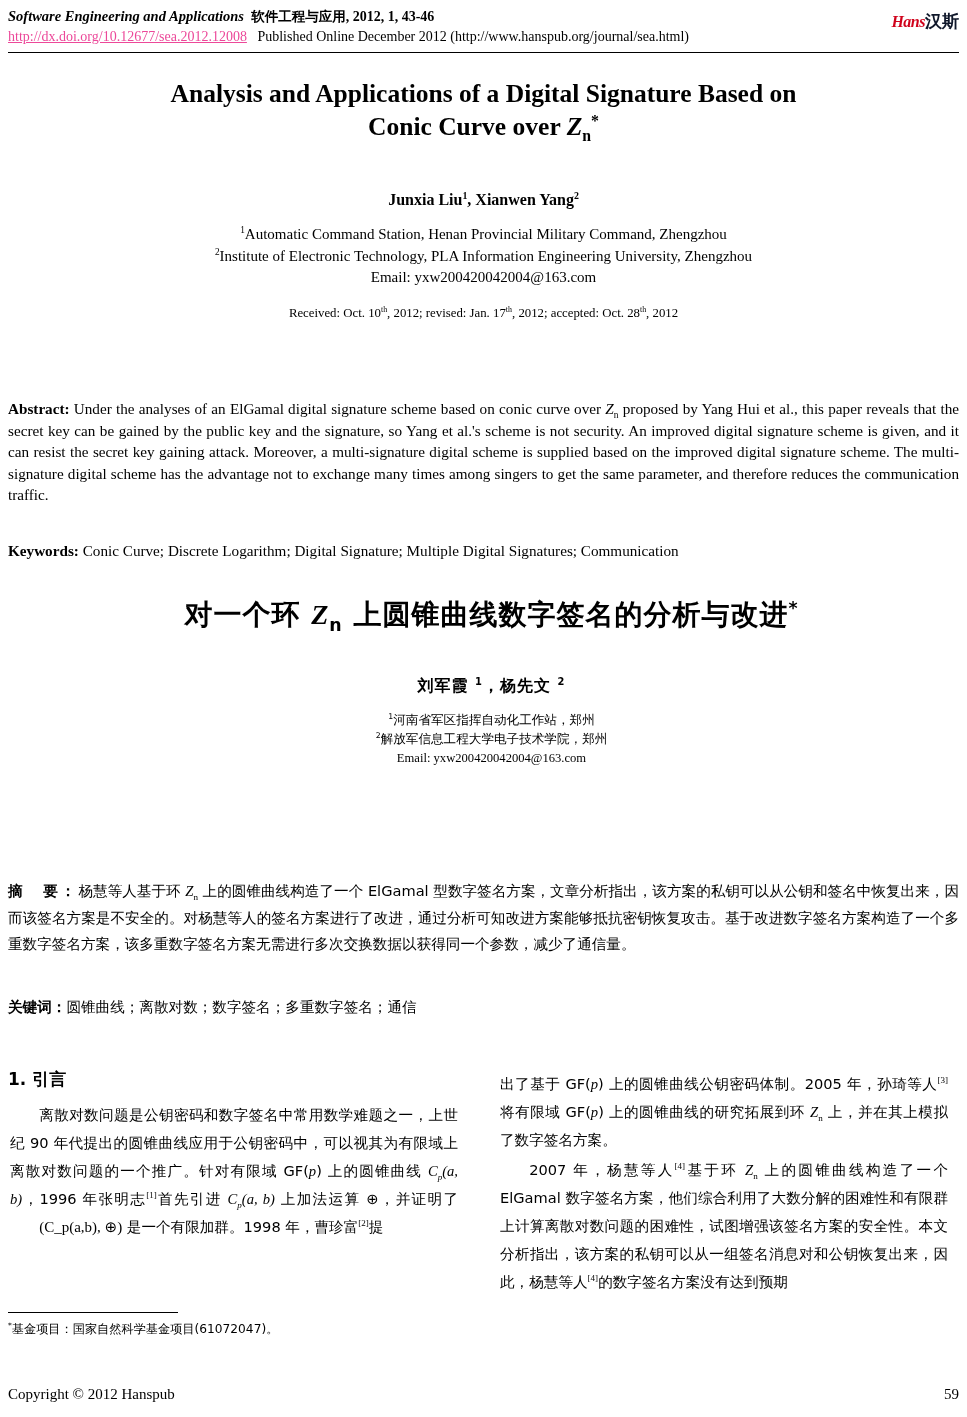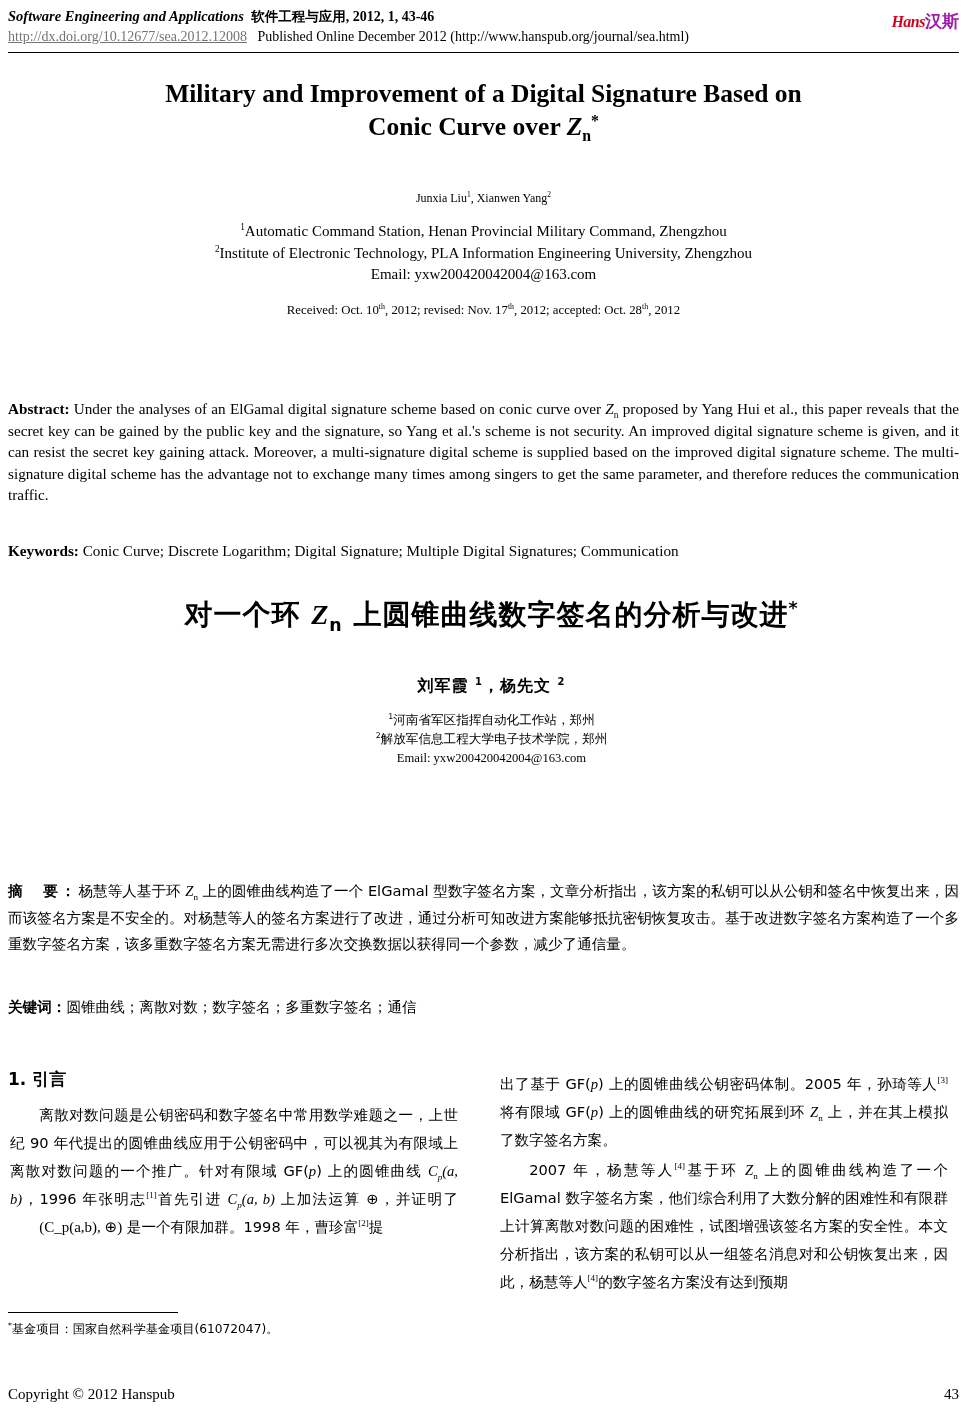--- a/index.html
+++ b/index.html
@@ -47,21 +47,21 @@
     font-weight: bold;
     font-family: "Liberation Serif", serif;
     font-size: 14px;
   }
   .runhead-line2 {
     margin-top: 3px;
     font-size: 14px;
     white-space: nowrap;
   }
   .doi-link {
-    color: #737373;
+    color: #ec4899;
     text-decoration: underline;
   }
   .hanslogo {
     position: absolute;
     top: 2px;
     right: 0px;
     text-align: right;
     white-space: nowrap;
   }
   .hanslogo .hans {
@@ -69,21 +69,21 @@
     font-style: italic;
     font-weight: bold;
     font-size: 16px;
     color: #d0021b;
     letter-spacing: -0.5px;
   }
   .hanslogo .hz {
     font-family: "DejaVu Sans", sans-serif;
     font-weight: bold;
     font-size: 17px;
-    color: #a21caf;
+    color: #0f172a;
   }
   .hr-top {
     position: absolute;
     top: 52px;
     left: 8px;
     right: 8px;
     border-top: 1px solid #000;
     height: 0;
   }
   
@@ -107,22 +107,22 @@
     vertical-align: super;
     line-height: 0;
   }
   sub, .sub {
     font-size: 0.62em;
     vertical-align: sub;
     line-height: 0;
   }
   .authors-en {
     margin-top: 48px;
-    font-size: 12px;
-    font-weight: normal;
+    font-size: 16px;
+    font-weight: bold;
   }
   .affil {
     margin-top: 15px;
     font-size: 15px;
     line-height: 1.42;
   }
   .received {
     margin-top: 18px;
     font-size: 12.8px;
   }
@@ -307,36 +307,36 @@
 
   <div class="runhead">
     <div class="runhead-line1"><span>Software Engineering and Applications</span>&nbsp;&nbsp;<span class="cn">软件工程与应用</span><span class="plain">, 2012, 1, 43-46</span></div>
     <div class="runhead-line2"><a class="doi-link" href="#">http://dx.doi.org/10.12677/sea.2012.12008</a>&nbsp;&nbsp;&nbsp;<span>Published Online December 2012 (http://www.hanspub.org/journal/sea.html)</span></div>
     <div class="hanslogo"><span class="hans">Hans</span><span class="hz">汉斯</span></div>
   </div>
   <div class="hr-top"></div>
 
   <div class="titleblock">
     <div class="title-en">
-      <span>Military and Improvement of a Digital Signature Based on</span><br>
+      <span>Analysis and Applications of a Digital Signature Based on</span><br>
       <span>Conic Curve over </span><i>Z</i><sub>n</sub><sup>*</sup>
     </div>
 
     <div class="authors-en">
       <span>Junxia Liu</span><sup>1</sup><span>, Xianwen Yang</span><sup>2</sup>
     </div>
 
     <div class="affil">
       <div><sup>1</sup><span>Automatic Command Station, Henan Provincial Military Command, Zhengzhou</span></div>
       <div><sup>2</sup><span>Institute of Electronic Technology, PLA Information Engineering University, Zhengzhou</span></div>
       <div>Email: yxw200420042004@163.com</div>
     </div>
 
     <div class="received">
-      <span>Received: Oct. 10</span><sup>th</sup><span>, 2012; revised: Nov. 17</span><sup>th</sup><span>, 2012; accepted: Oct. 28</span><sup>th</sup><span>, 2012</span>
+      <span>Received: Oct. 10</span><sup>th</sup><span>, 2012; revised: Jan. 17</span><sup>th</sup><span>, 2012; accepted: Oct. 28</span><sup>th</sup><span>, 2012</span>
     </div>
   </div>
 
   <div class="abstract">
     <b>Abstract:</b><span> Under the analyses of an ElGamal digital signature scheme based on conic curve over </span><i>Z</i><sub>n</sub><span> proposed by Yang Hui et al., this paper reveals that the secret key can be gained by the public key and the signature, so Yang et al.'s scheme is not security. An improved digital signature scheme is given, and it can resist the secret key gaining attack. Moreover, a multi-signature digital scheme is supplied based on the improved digital signature scheme. The multi-signature digital scheme has the advantage not to exchange many times among singers to get the same parameter, and therefore reduces the communication traffic.</span>
   </div>
 
   <div class="keywords">
     <b>Keywords:</b><span> Conic Curve; Discrete Logarithm; Digital Signature; Multiple Digital Signatures; Communication</span>
   </div>
@@ -377,16 +377,16 @@
         <p><span>2007 年，杨慧等人</span><sup class="rom">[4]</sup><span>基于环 </span><span class="ital">Z</span><sub class="rom">n</sub><span> 上的圆锥曲线构造了一个 ElGamal 数字签名方案，他们综合利用了大数分解的困难性和有限群上计算离散对数问题的困难性，试图增强该签名方案的安全性。本文分析指出，该方案的私钥可以从一组签名消息对和公钥恢复出来，因此，杨慧等人</span><sup class="rom">[4]</sup><span>的数字签名方案没有达到预期</span></p>
       </div>
     </div>
   </div>
 
   <div class="footnote-rule"></div>
   <div class="footnote"><sup>*</sup><span>基金项目：国家自然科学基金项目(61072047)。</span></div>
 
   <div class="footer">
     <span class="footer-left">Copyright © 2012 Hanspub</span>
-    <span class="footer-right">43</span>
+    <span class="footer-right">59</span>
   </div>
 
 </div>
 
 </body></html>

